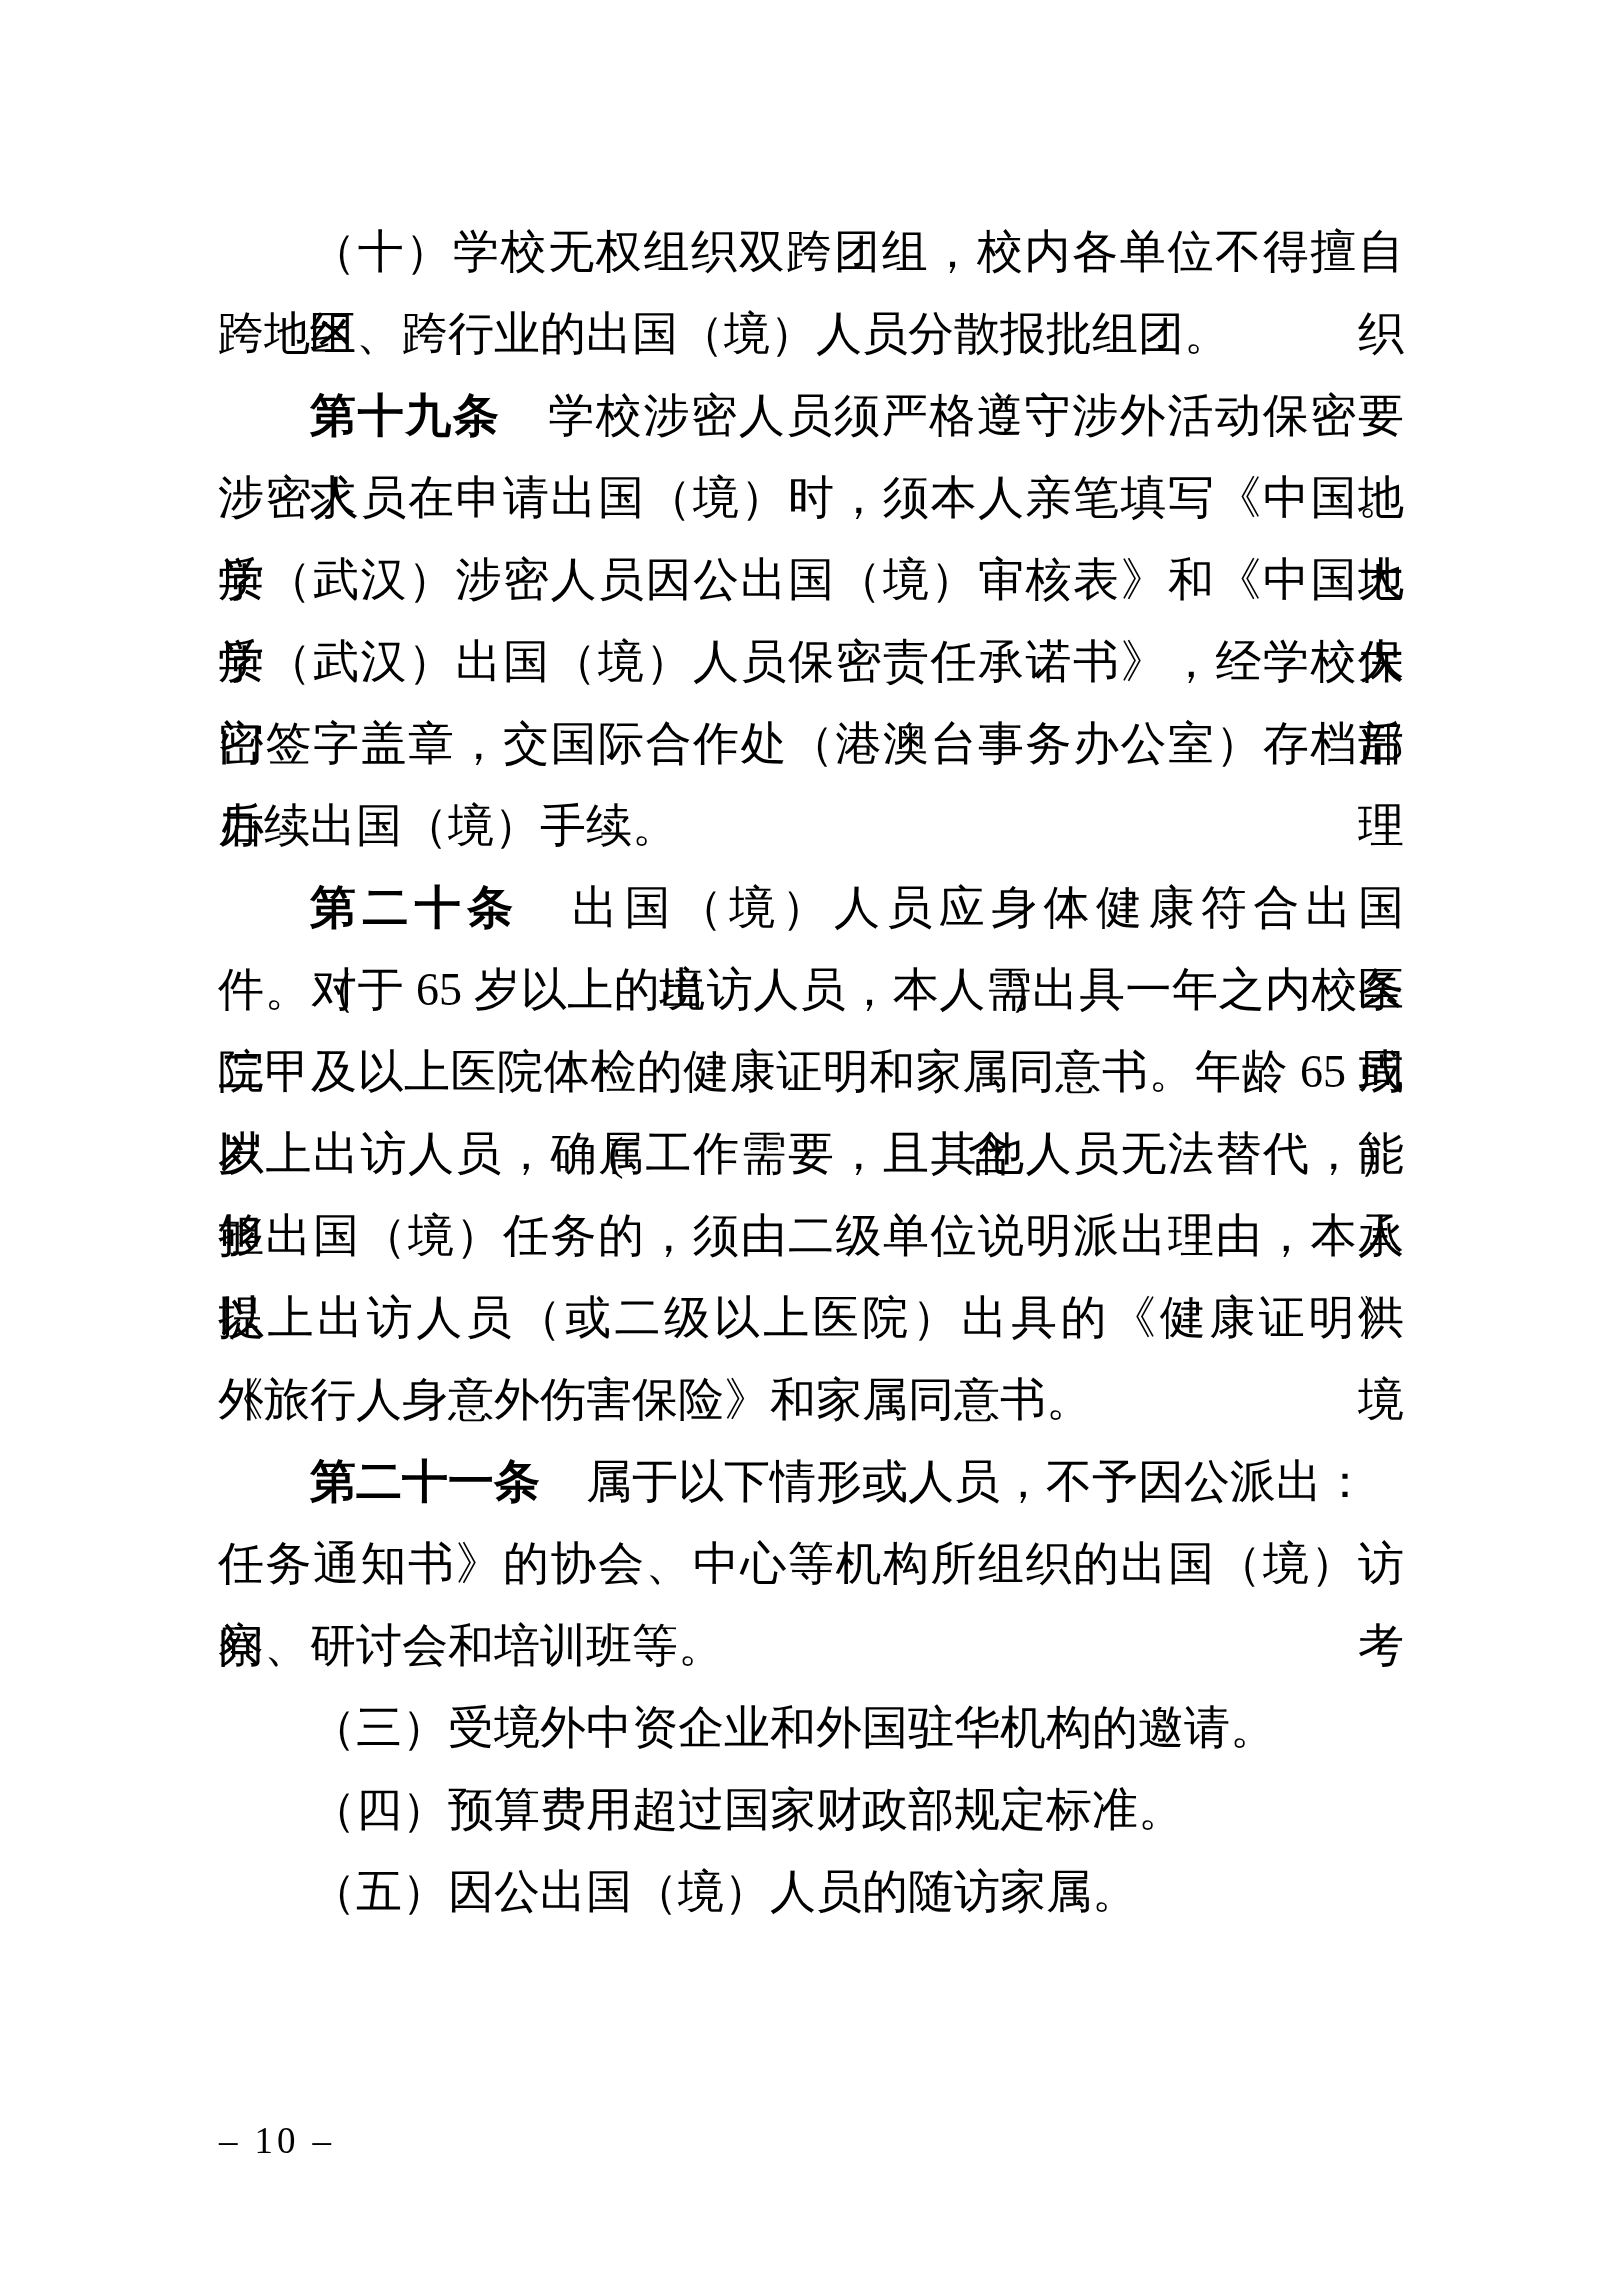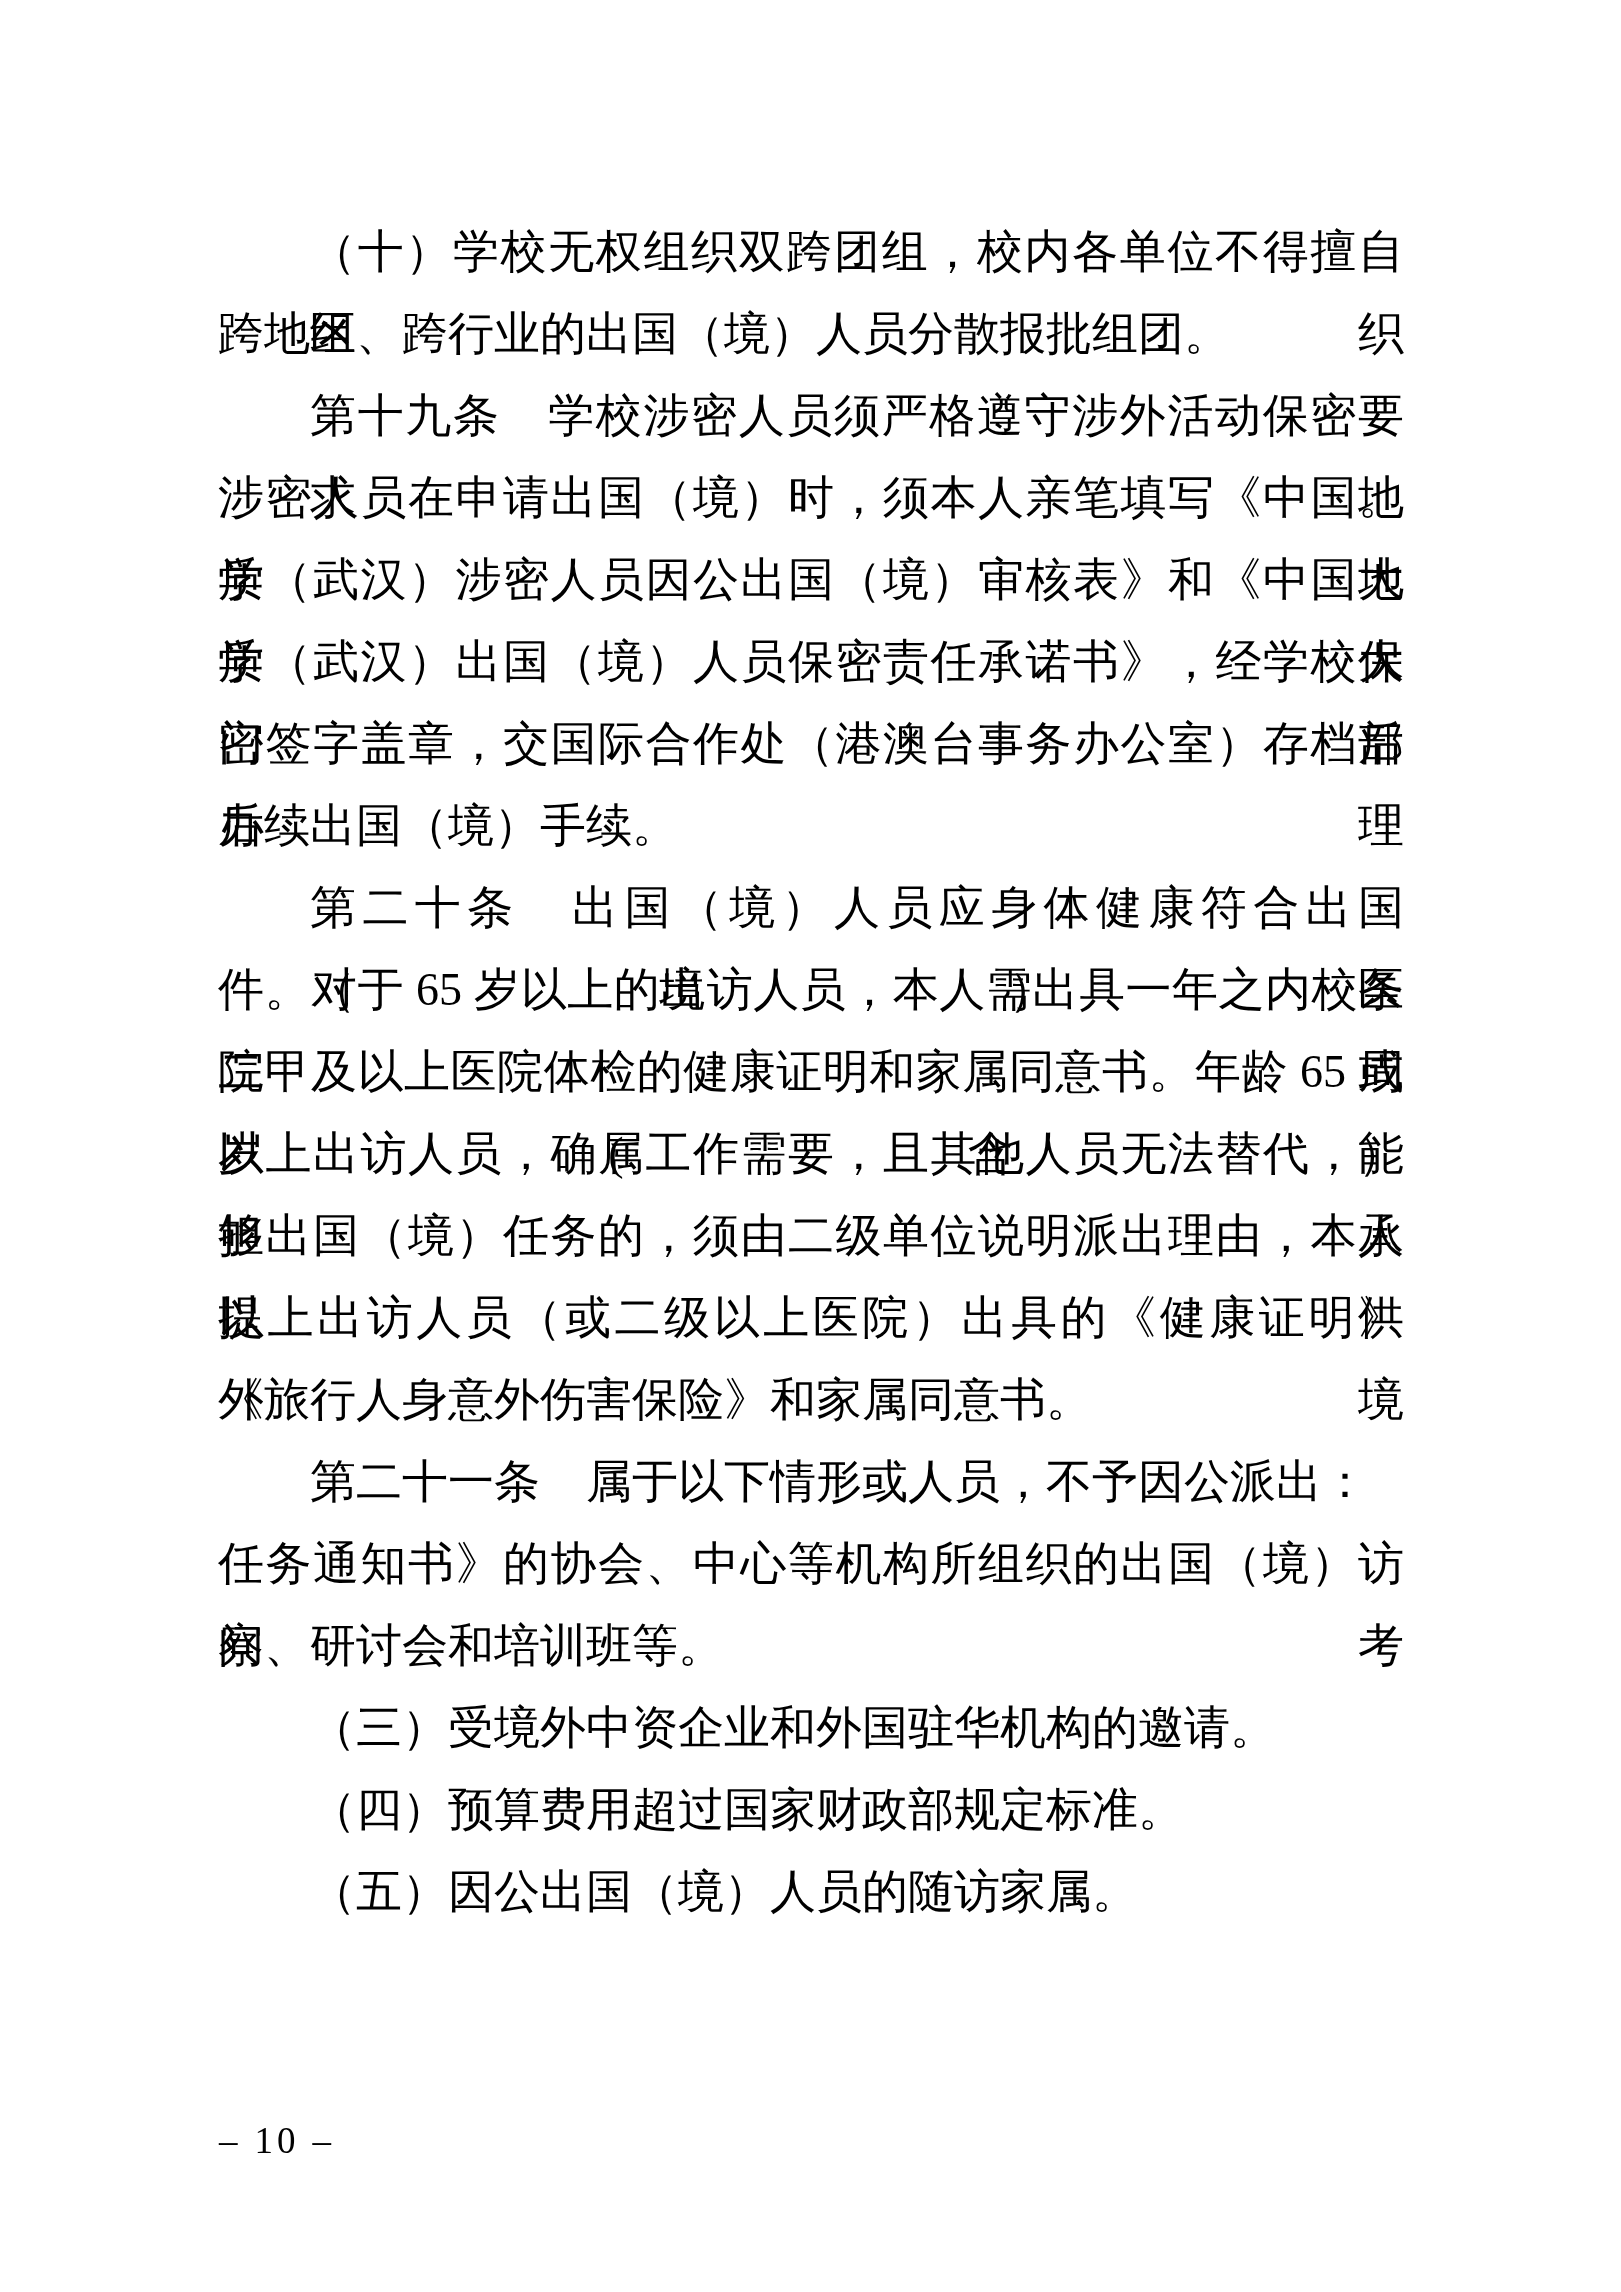--- a/index.html
+++ b/index.html
@@ -31,21 +31,21 @@
     white-space: normal;
   }
   .line.indent {
     padding-left: 92px;
   }
   .line.fill {
     text-align: justify;
     text-align-last: justify;
   }
   .seg.bold {
-    font-weight: normal;
+    font-weight: bold;
   }
   .page-number {
     position: absolute;
     left: 219px;
     top: 2120px;
     font-size: 37px;
     line-height: 41px;
     letter-spacing: 3.9px;
     color: #000000;
   }

